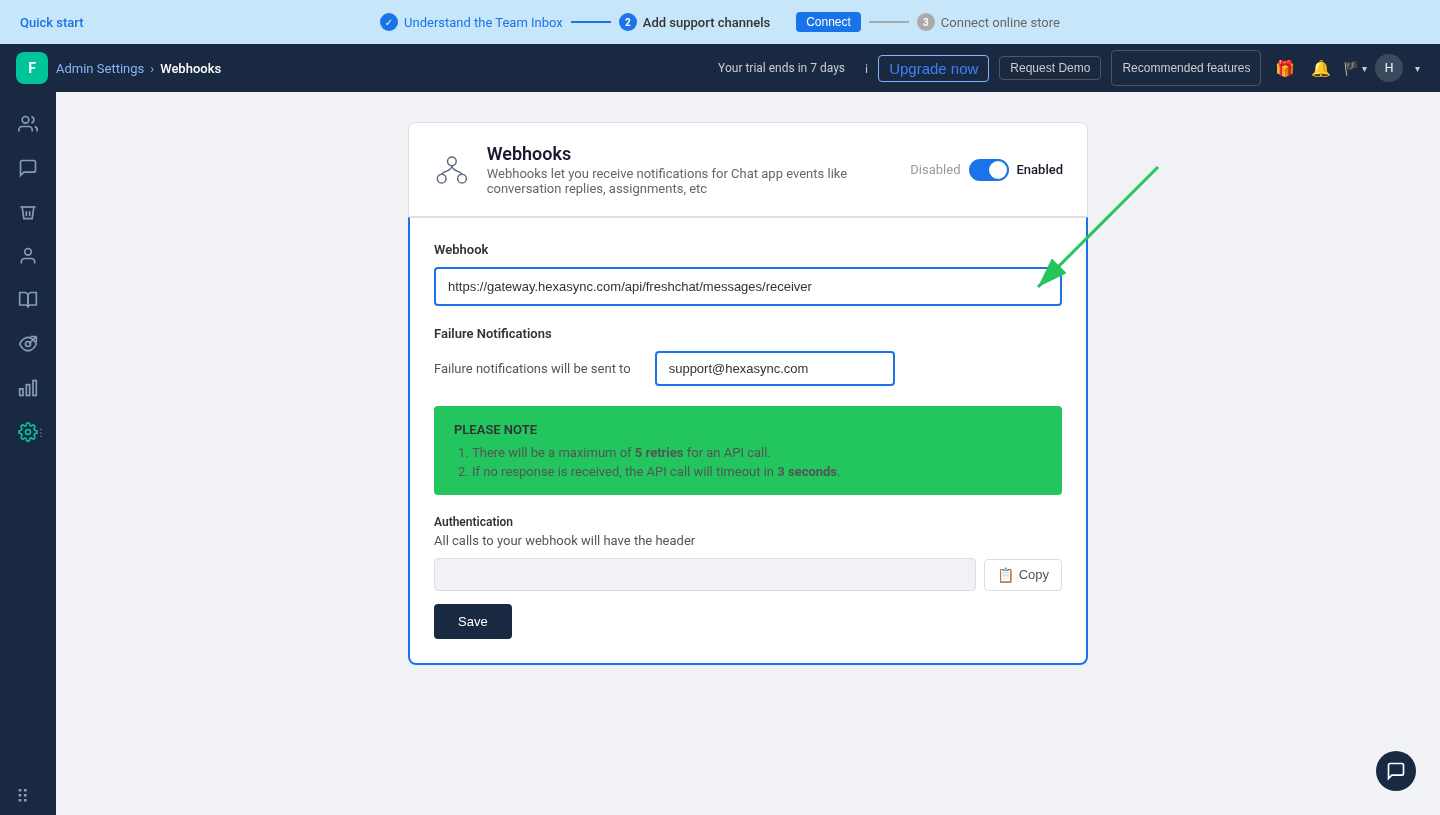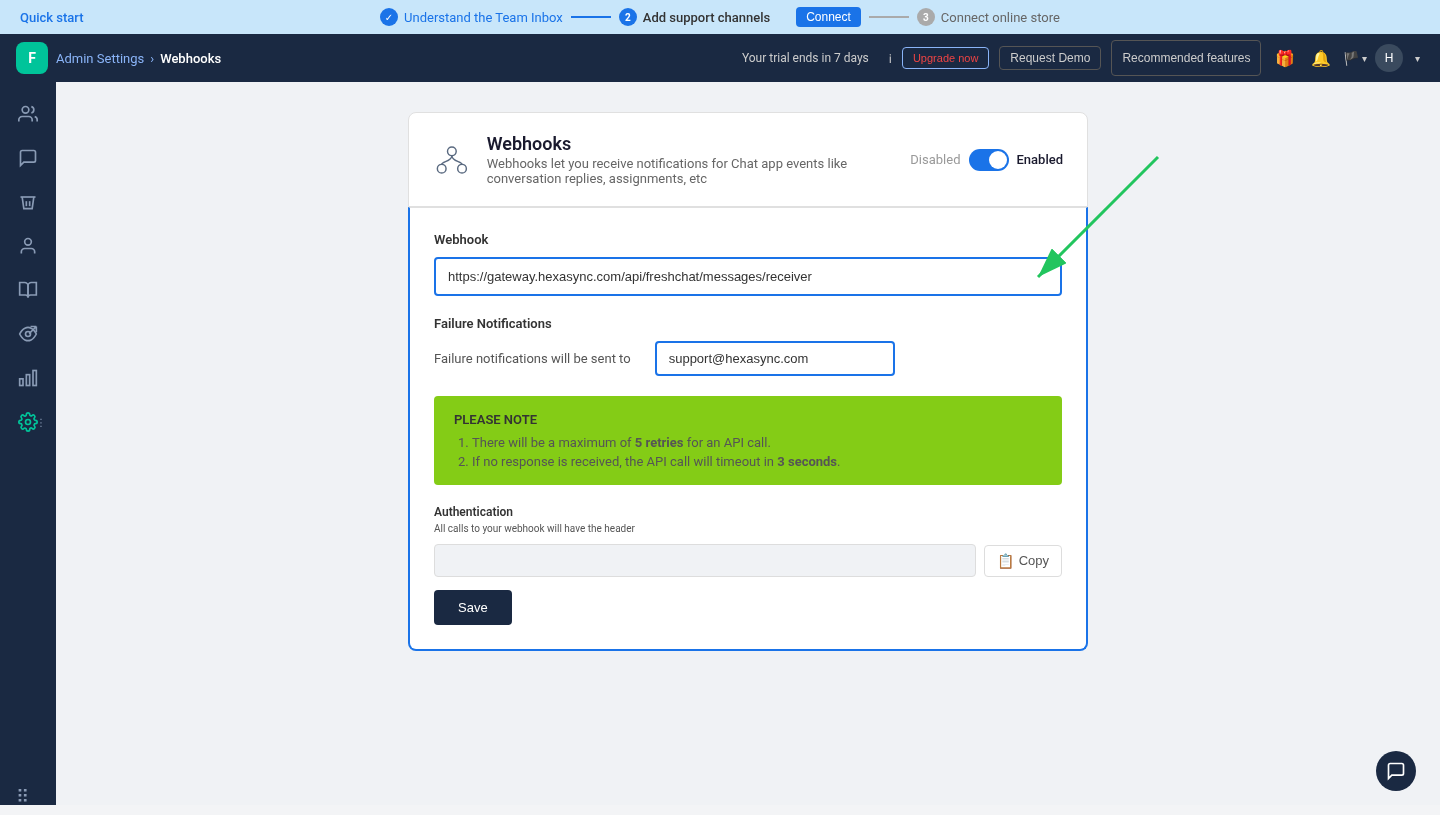--- a/index.html
+++ b/index.html
@@ -1,21 +1,21 @@
 <!DOCTYPE html>
 <html><head>
   <meta charset="utf-8">
   <style>
     * { box-sizing: border-box; margin: 0; padding: 0; }
     body { font-family: -apple-system, BlinkMacSystemFont, 'Segoe UI', Roboto, sans-serif; background: #f3f4f6; color: #1a1a2e; font-size: 14px; }
 
     
     .top-bar {
       background: #c8e6fa;
-      height: 34px;
+      height: 44px;
       display: flex;
       align-items: center;
       justify-content: center;
       position: relative;
       padding: 0 20px;
     }
     .quick-start {
       position: absolute;
       left: 20px;
       font-size: 13px;
@@ -98,25 +98,25 @@
     .breadcrumb .current { color: white; font-weight: 500; }
     .header-right {
       display: flex; align-items: center; gap: 10px;
     }
     .trial-text {
       font-size: 12px; color: #ccc;
       display: flex; align-items: center; gap: 20px;
     }
     .upgrade-btn {
       background: transparent;
-      color: #ef4444;
+      color: #3b82f6;
       border: 1px solid #8ab4f8;
       border-radius: 4px;
       padding: 4px 10px;
-      font-size: 11px;
+      font-size: 15px;
       cursor: pointer;
     }
     .demo-btn {
       background: transparent;
       color: #ccc;
       border: 1px solid #555;
       border-radius: 4px;
       padding: 4px 10px;
       font-size: 12px;
       cursor: pointer;
@@ -283,39 +283,39 @@
       border: 2px solid #1a73e8;
       border-radius: 4px;
       padding: 8px 12px;
       font-size: 13px;
       color: #333;
       outline: none;
       min-width: 240px;
     }
 
     .note-box {
-      background: #84cc16;
+      background: #22c55e;
       border-radius: 4px;
       padding: 16px 20px;
       margin-top: 20px;
     }
     .note-title {
       font-size: 13px; font-weight: 600; color: #333;
       margin-bottom: 8px;
     }
 
     .auth-section {
       margin-top: 20px;
     }
     .auth-title {
       font-size: 12px; font-weight: 600; color: #333;
       margin-bottom: 4px;
     }
     .auth-subtitle {
-      font-size: 10px; color: #555; margin-bottom: 10px;
+      font-size: 13px; color: #555; margin-bottom: 10px;
     }
     .auth-input-row {
       display: flex; align-items: center; gap: 8px;
     }
     .auth-input {
       flex: 1;
       background: #f0f2f5;
       border: 1px solid #ddd;
       border-radius: 4px;
       padding: 8px 12px;

